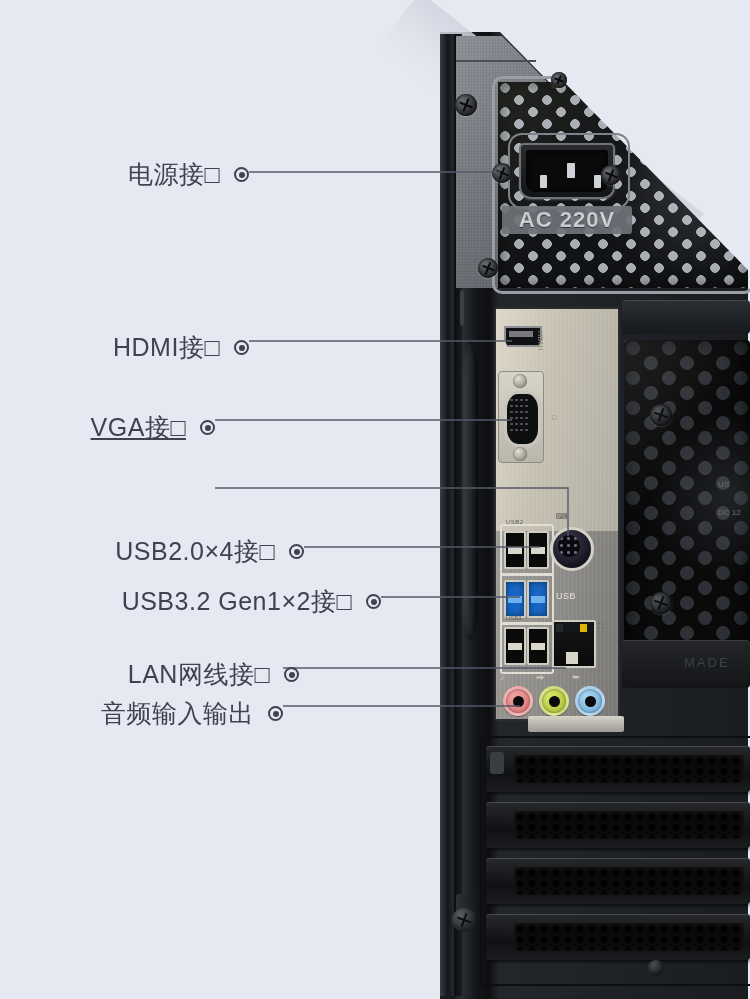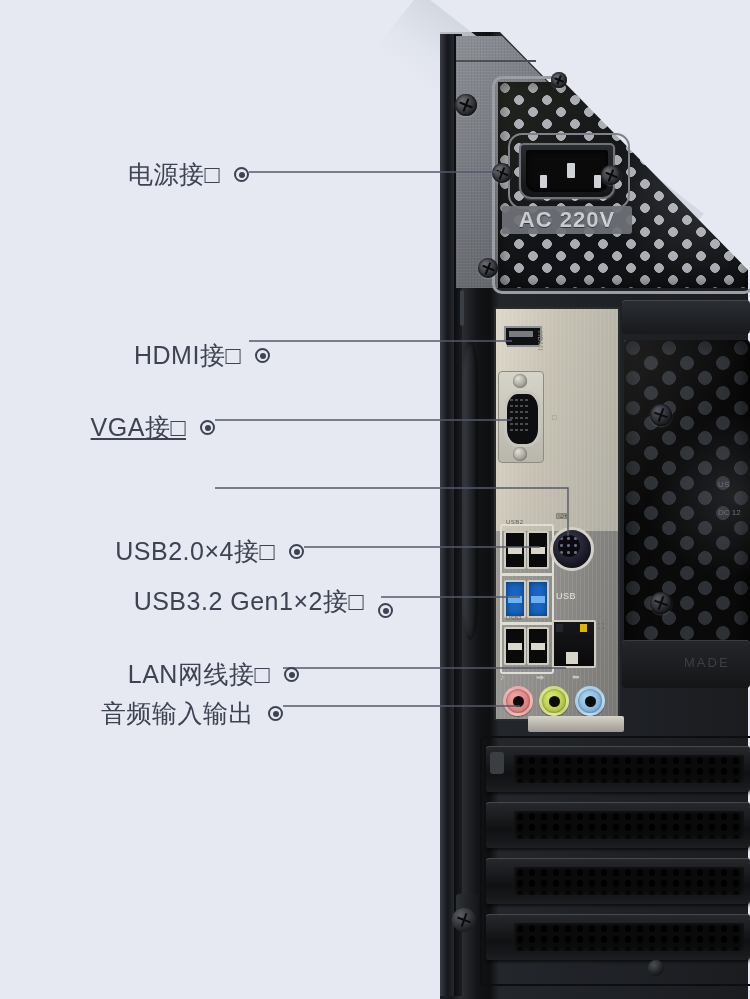--- a/index.html
+++ b/index.html
@@ -375,25 +375,25 @@
     border:2px solid #3d4352;
     box-sizing:border-box;
     position:relative;flex:none;
   }
   .bullet::after{
     content:"";position:absolute;left:50%;top:50%;
     width:6px;height:6px;margin:-3px 0 0 -3px;
     border-radius:50%;background:#3d4352;
   }
   .c-power   {left:0;top:158px;width:249px;}
-  .c-hdmi    {left:0;top:339px;width:249px;padding-left:21px;}
+  .c-hdmi    {left:0;top:331px;width:249px;}
   .c-vga     {left:0;top:411px;width:215px;text-decoration:underline;}
   .c-ps2     {left:0;top:475px;width:215px;}
   .c-usb20   {left:0;top:535px;width:304px;}
-  .c-usb32   {left:12px;top:585px;width:381px;align-items:flex-end;}
+  .c-usb32   {left:0;top:585px;width:381px;}
   .c-lan     {left:0;top:658px;width:283px;padding-left:16px;}
   .c-audio   {left:0;top:697px;width:283px;}
 
   svg.leaders{position:absolute;left:0;top:0;width:750px;height:999px;pointer-events:none;}
 </style>
 </head>
 <body>
 
 <div id="stage">
 

